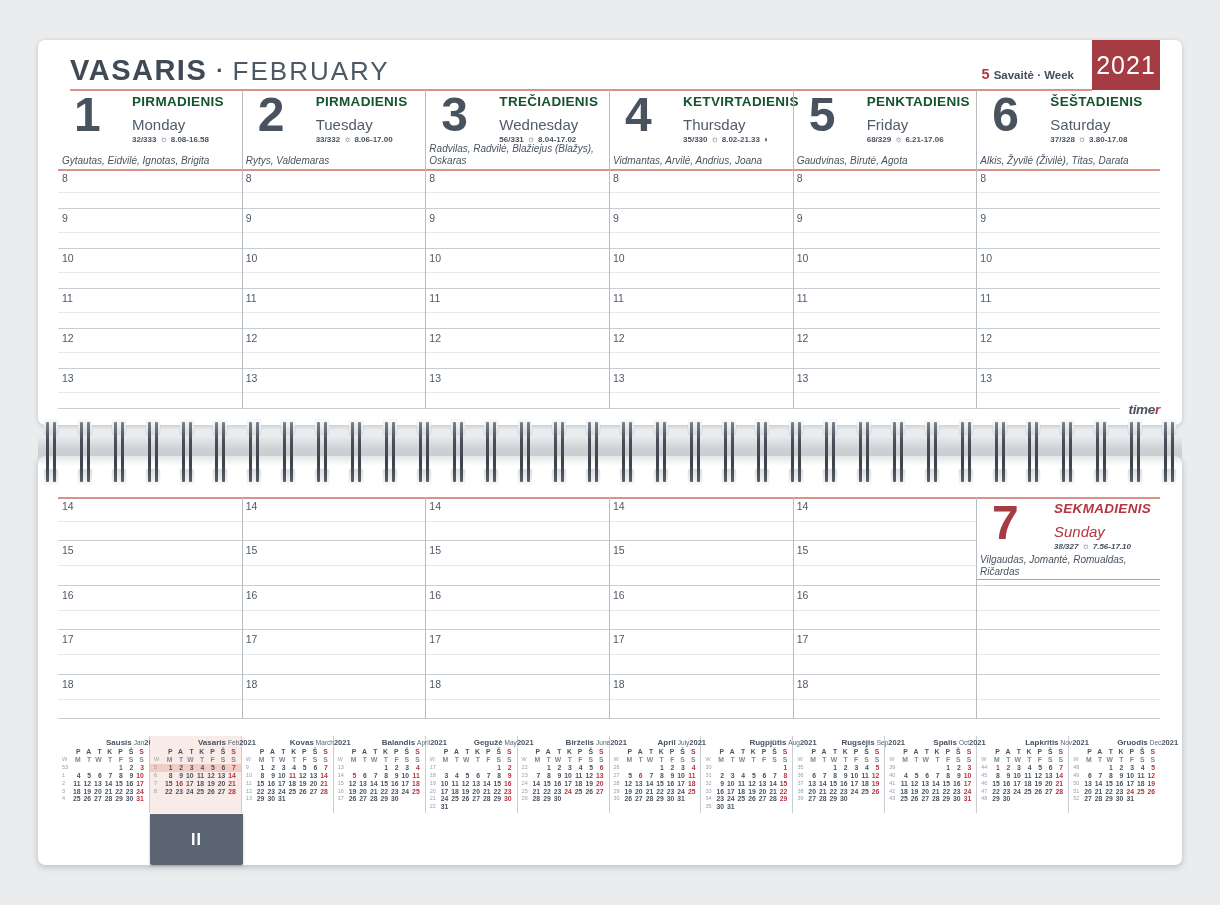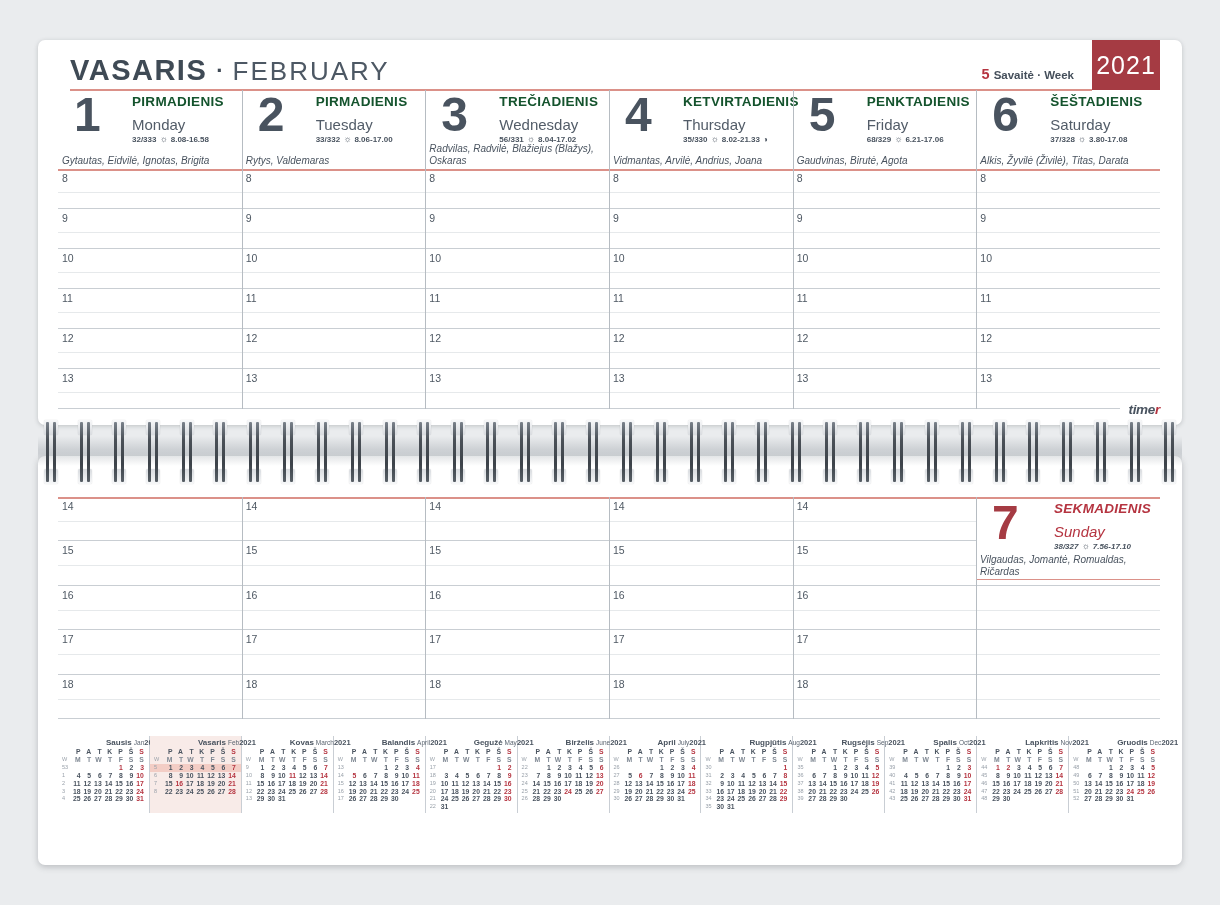--- a/index.html
+++ b/index.html
@@ -1254,20 +1254,21 @@
           <span class="mc-cell">27</span>
           <span class="mc-cell">28</span>
           <span class="mc-cell">29</span>
           <span class="mc-cell">30</span>
           <span class="mc-cell">31</span>
           <span class="mc-cell"></span>
           <span class="mc-cell"></span>
         </div>
       </div>
     </div>
+  <div id="month-tab">II</div>
 </div>
 
 <div id="spiral-shadow"></div>
 <div id="spiral">
     <div class="staple">
       <div class="wire l"></div>
       <div class="wire r"></div>
     </div>
     <div class="staple">
       <div class="wire l"></div>

